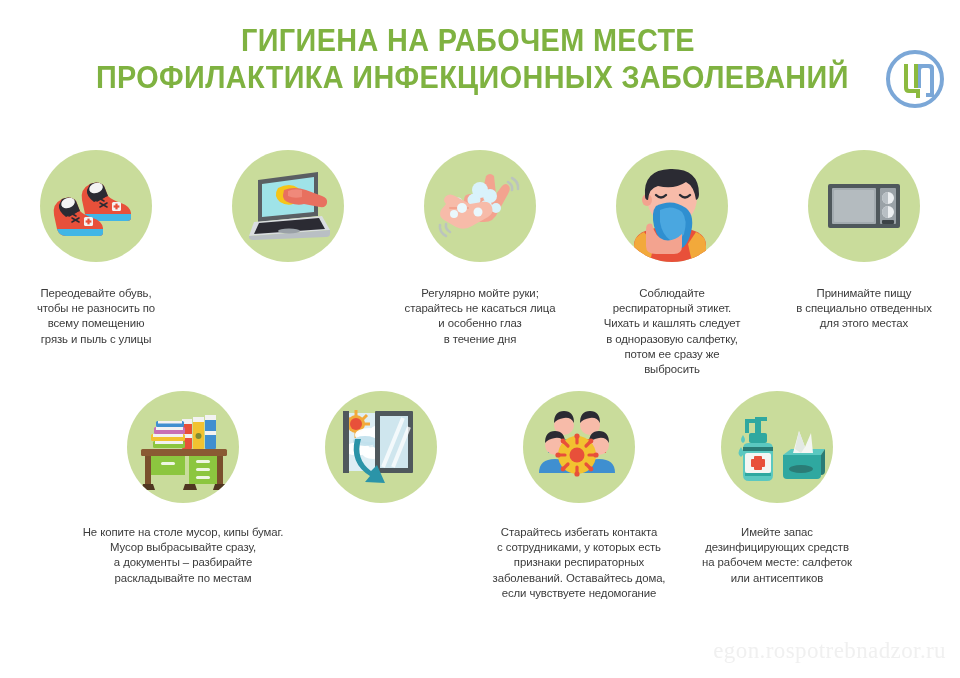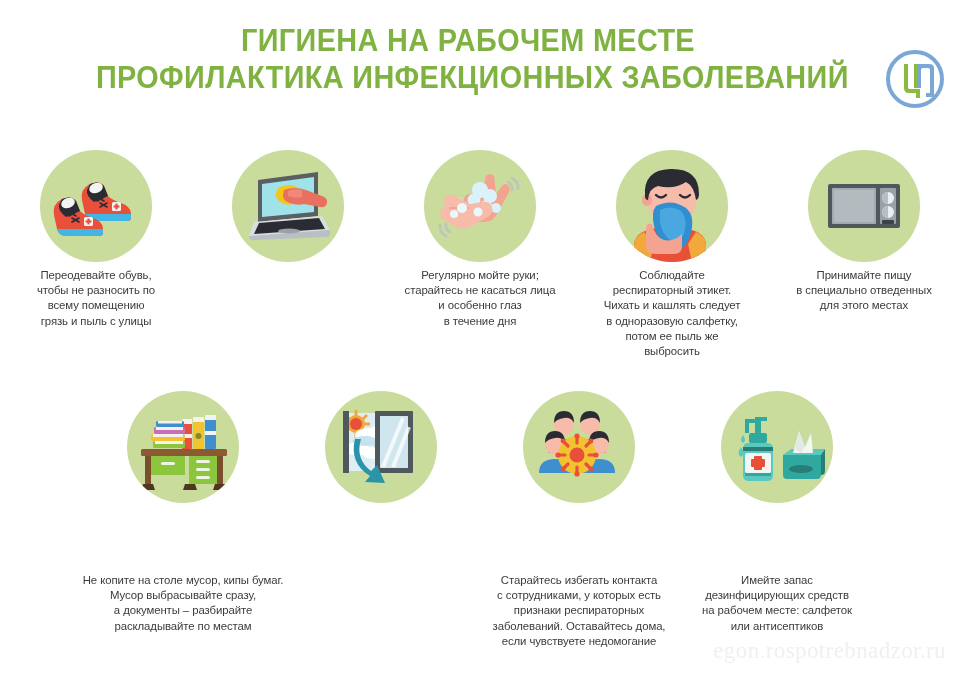--- a/index.html
+++ b/index.html
@@ -73,34 +73,34 @@
   .row-1 { top: 150px; }
   .row-2 { top: 391px; }
 
   .cell {
     display: flex;
     flex-direction: column;
     align-items: center;
   }
 
   .row-1 .cell { width: 192px; }
-  .row-2 .cell { width: 198px; gap: 48px; }
+  .row-2 .cell { width: 198px; }
 
   .circle {
     width: 112px;
     height: 112px;
     border-radius: 50%;
     background: #c9dc9b;
     position: relative;
     flex: none;
     overflow: hidden;
   }
 
   .caption {
-    margin-top: 6px;
+    margin-top: 24px;
     width: 100%;
     text-align: center;
     color: #3b3b3b;
     font-size: 11.4px;
     line-height: 15.2px;
     font-family: "Liberation Sans", sans-serif;
     white-space: pre-line;
     letter-spacing: -0.1px;
   }
 
@@ -276,21 +276,21 @@
           <path d="M40 56 Q56 48 70 58 Q80 66 74 86 Q68 104 54 98 Q42 92 38 76 Q35 62 40 56 Z" fill="#2f8fd0"></path>
           <path d="M44 60 Q56 54 66 62 Q72 70 68 84 Q62 94 54 90 Q46 84 44 72 Z" fill="#4aa7e0"></path>
 
           <path d="M36 74 Q30 72 30 80 L30 96 Q30 104 40 104 L58 104 Q66 104 66 96 L66 84 Q58 92 48 90 Q39 87 36 74 Z" fill="#f3a38f"></path>
         </svg>
       </div>
       <div class="caption">Соблюдайте
 респираторный этикет.
 Чихать и кашлять следует
 в одноразовую салфетку,
-потом ее пыль же
+потом ее сразу же
 выбросить</div>
     </div>
 
     <div class="cell cell-food">
       <div class="circle">
         <svg viewBox="0 0 112 112" width="112" height="112" aria-hidden="true">
           <rect x="20" y="34" width="72" height="44" rx="2" fill="#4f585c"></rect>
           <rect x="24" y="38" width="44" height="36" rx="1" fill="#a3abb0"></rect>
           <rect x="26" y="40" width="40" height="32" rx="1" fill="#b4bbbf"></rect>
           <rect x="72" y="38" width="16" height="36" rx="1" fill="#9aa2a7"></rect>

